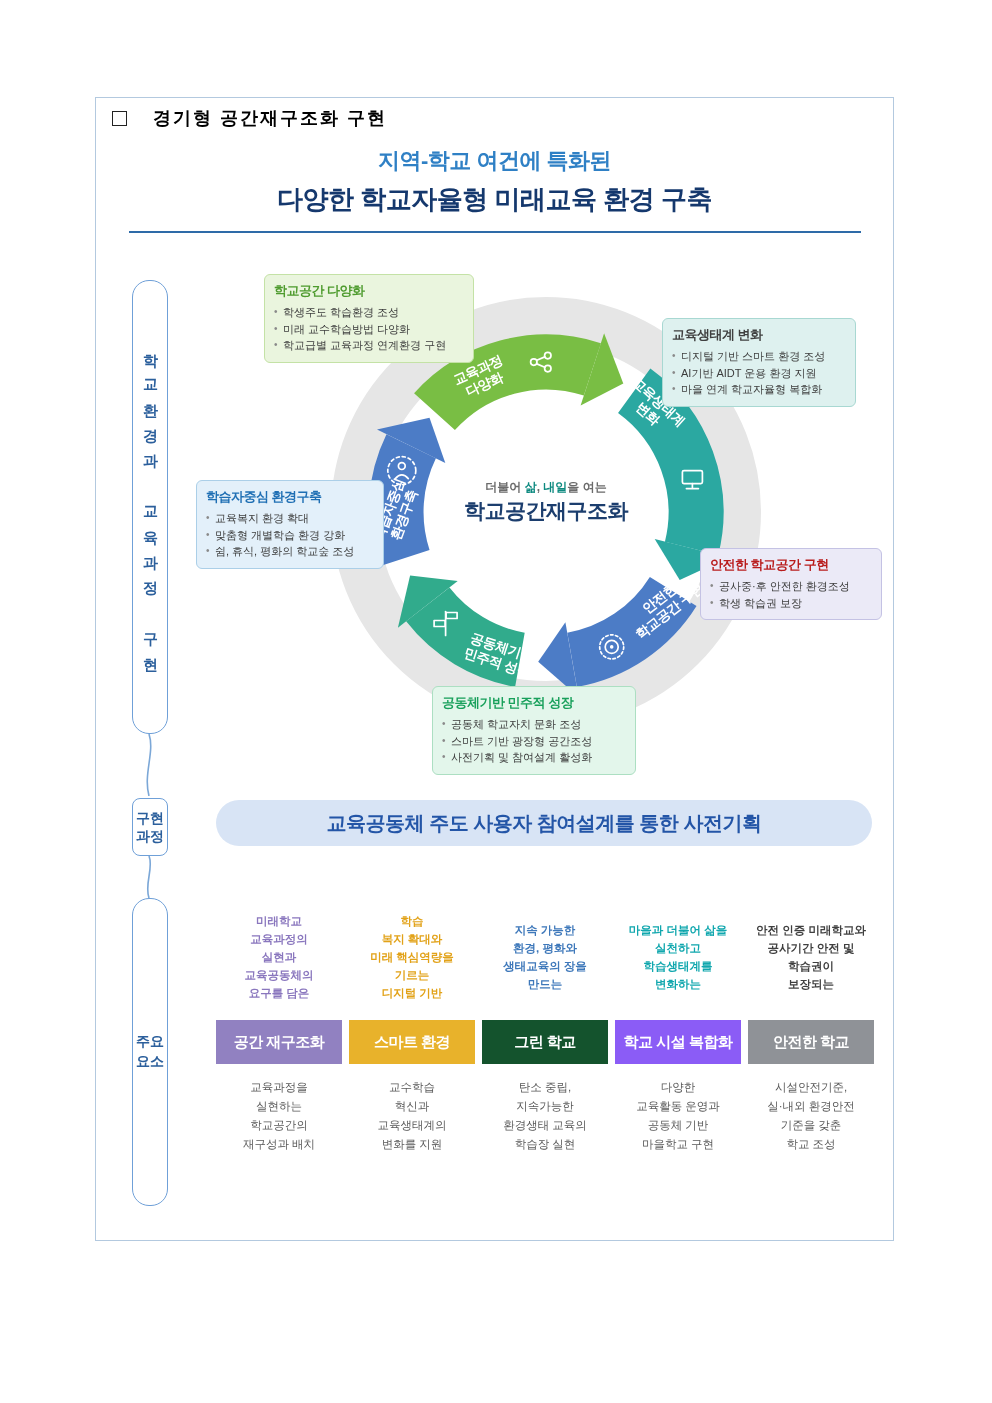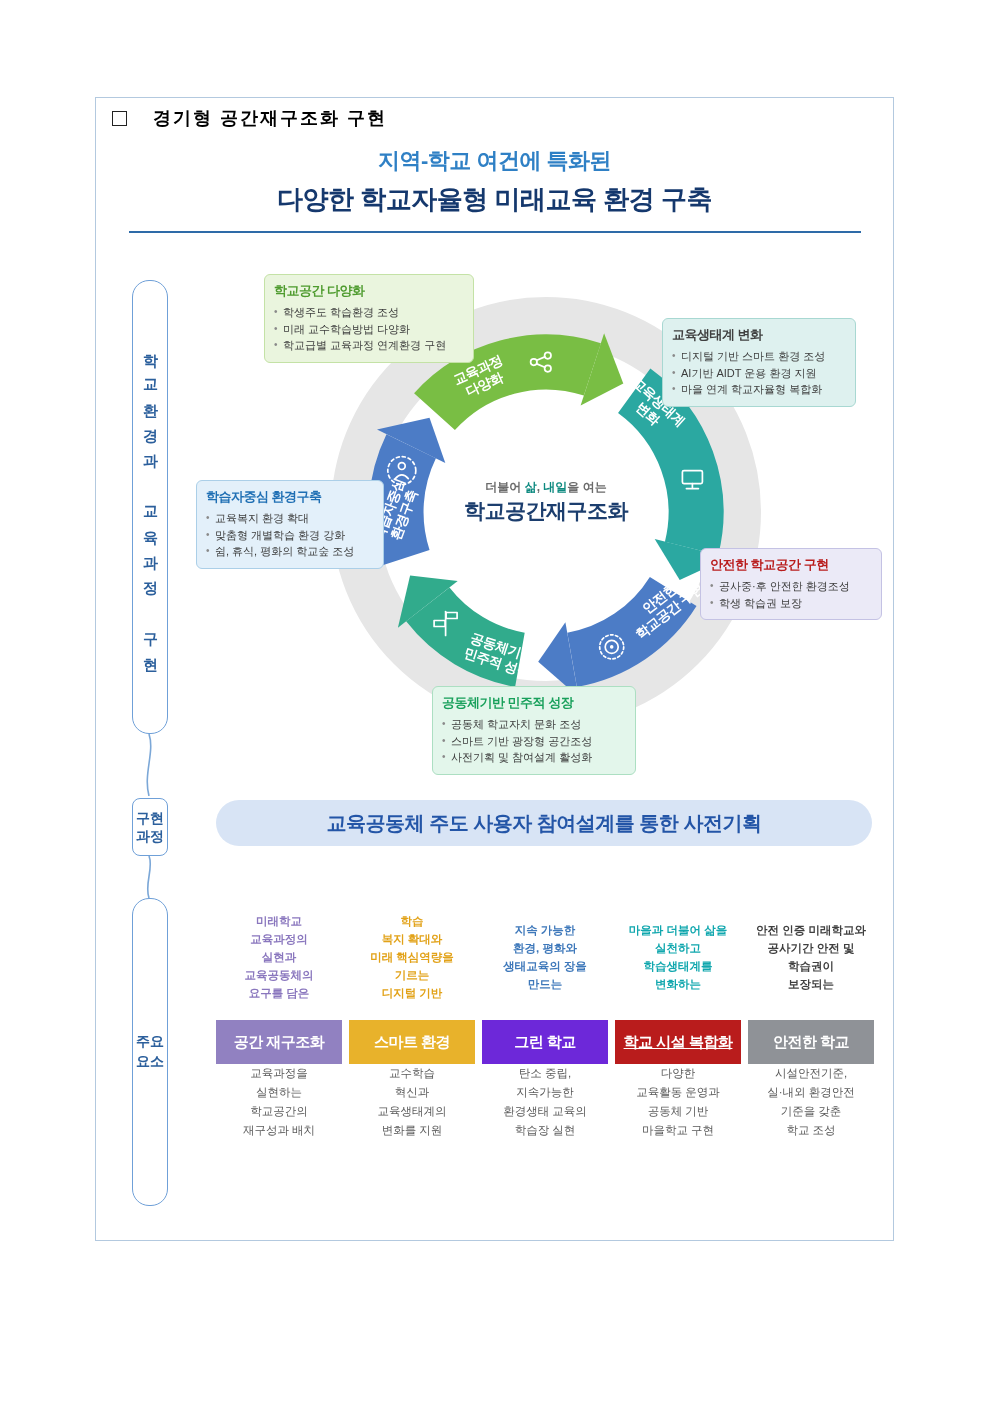--- a/index.html
+++ b/index.html
@@ -74,21 +74,21 @@
   .columns{position:absolute;left:120px;top:798px;width:658px;display:flex;gap:7px;}
   .col{flex:1;display:flex;flex-direction:column;}
   .col-intro{
     height:124px;font-size:11.5px;font-weight:700;line-height:1.55;text-align:center;
     display:flex;align-items:center;justify-content:center;
   }
   .col-label{
     height:44px;color:#fff;font-weight:800;font-size:15px;display:flex;align-items:center;
     justify-content:center;letter-spacing:-0.5px;text-align:center;
   }
-  .col-desc{font-size:11.5px;color:#595959;line-height:1.65;text-align:center;}
+  .col-desc{font-size:11.5px;color:#595959;line-height:1.65;text-align:center;padding-top:14px;}
 </style>
 </head>
 <body>
 
 <div class="page">
   <div class="frame">
 
     <div class="doc-heading">
       <span class="checkbox"></span>
       <span class="doc-heading-text">경기형 공간재구조화 구현</span>
@@ -260,32 +260,32 @@
         <div class="col-desc pre">교수학습
 혁신과
 교육생태계의
 변화를 지원</div>
       </div>
       <div class="col">
         <div class="col-intro pre" style="color: rgb(62, 120, 186);">지속 가능한
 환경, 평화와
 생태교육의 장을
 만드는</div>
-        <div class="col-label" style="background: #6d28d9;">그린 학교</div>
+        <div class="col-label" style="background: #14532d;">그린 학교</div>
         <div class="col-desc pre">탄소 중립,
 지속가능한
 환경생태 교육의
 학습장 실현</div>
       </div>
       <div class="col">
         <div class="col-intro pre" style="color: rgb(17, 167, 174);">마을과 더불어 삶을
 실천하고
 학습생태계를
 변화하는</div>
-        <div class="col-label" style="background: #b91c1c; text-decoration: underline;">학교 시설 복합화</div>
+        <div class="col-label" style="background: #8b5cf6;">학교 시설 복합화</div>
         <div class="col-desc pre">다양한
 교육활동 운영과
 공동체 기반
 마을학교 구현</div>
       </div>
       <div class="col">
         <div class="col-intro pre" style="color: rgb(63, 63, 63);">안전 인증 미래학교와
 공사기간 안전 및
 학습권이
 보장되는</div>

